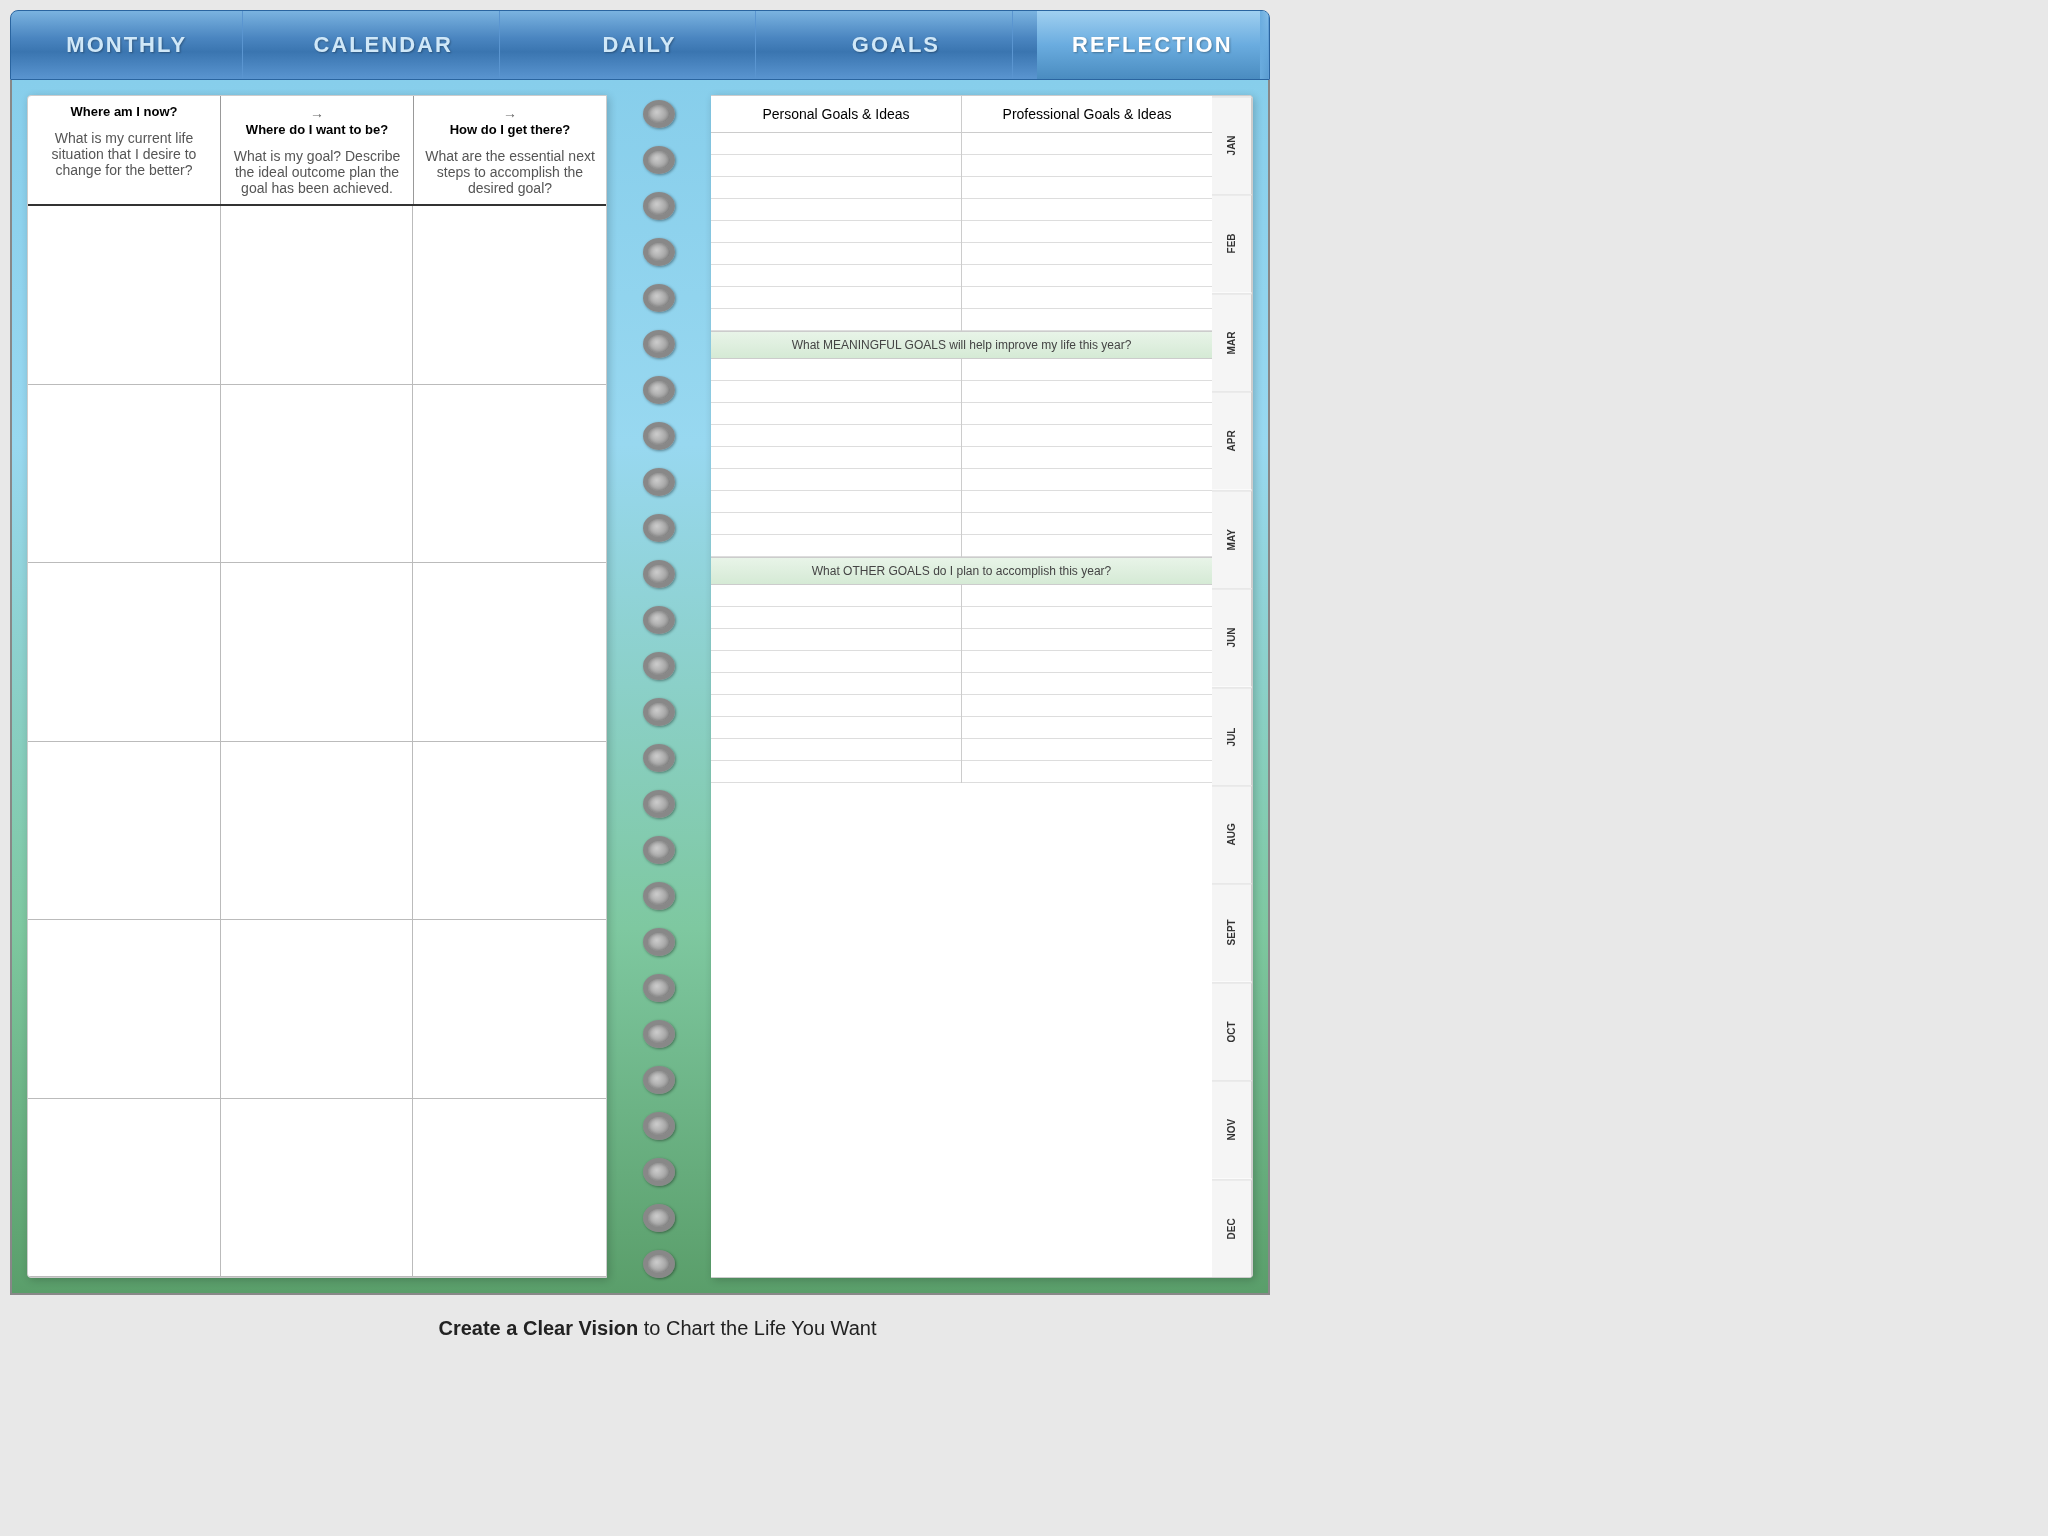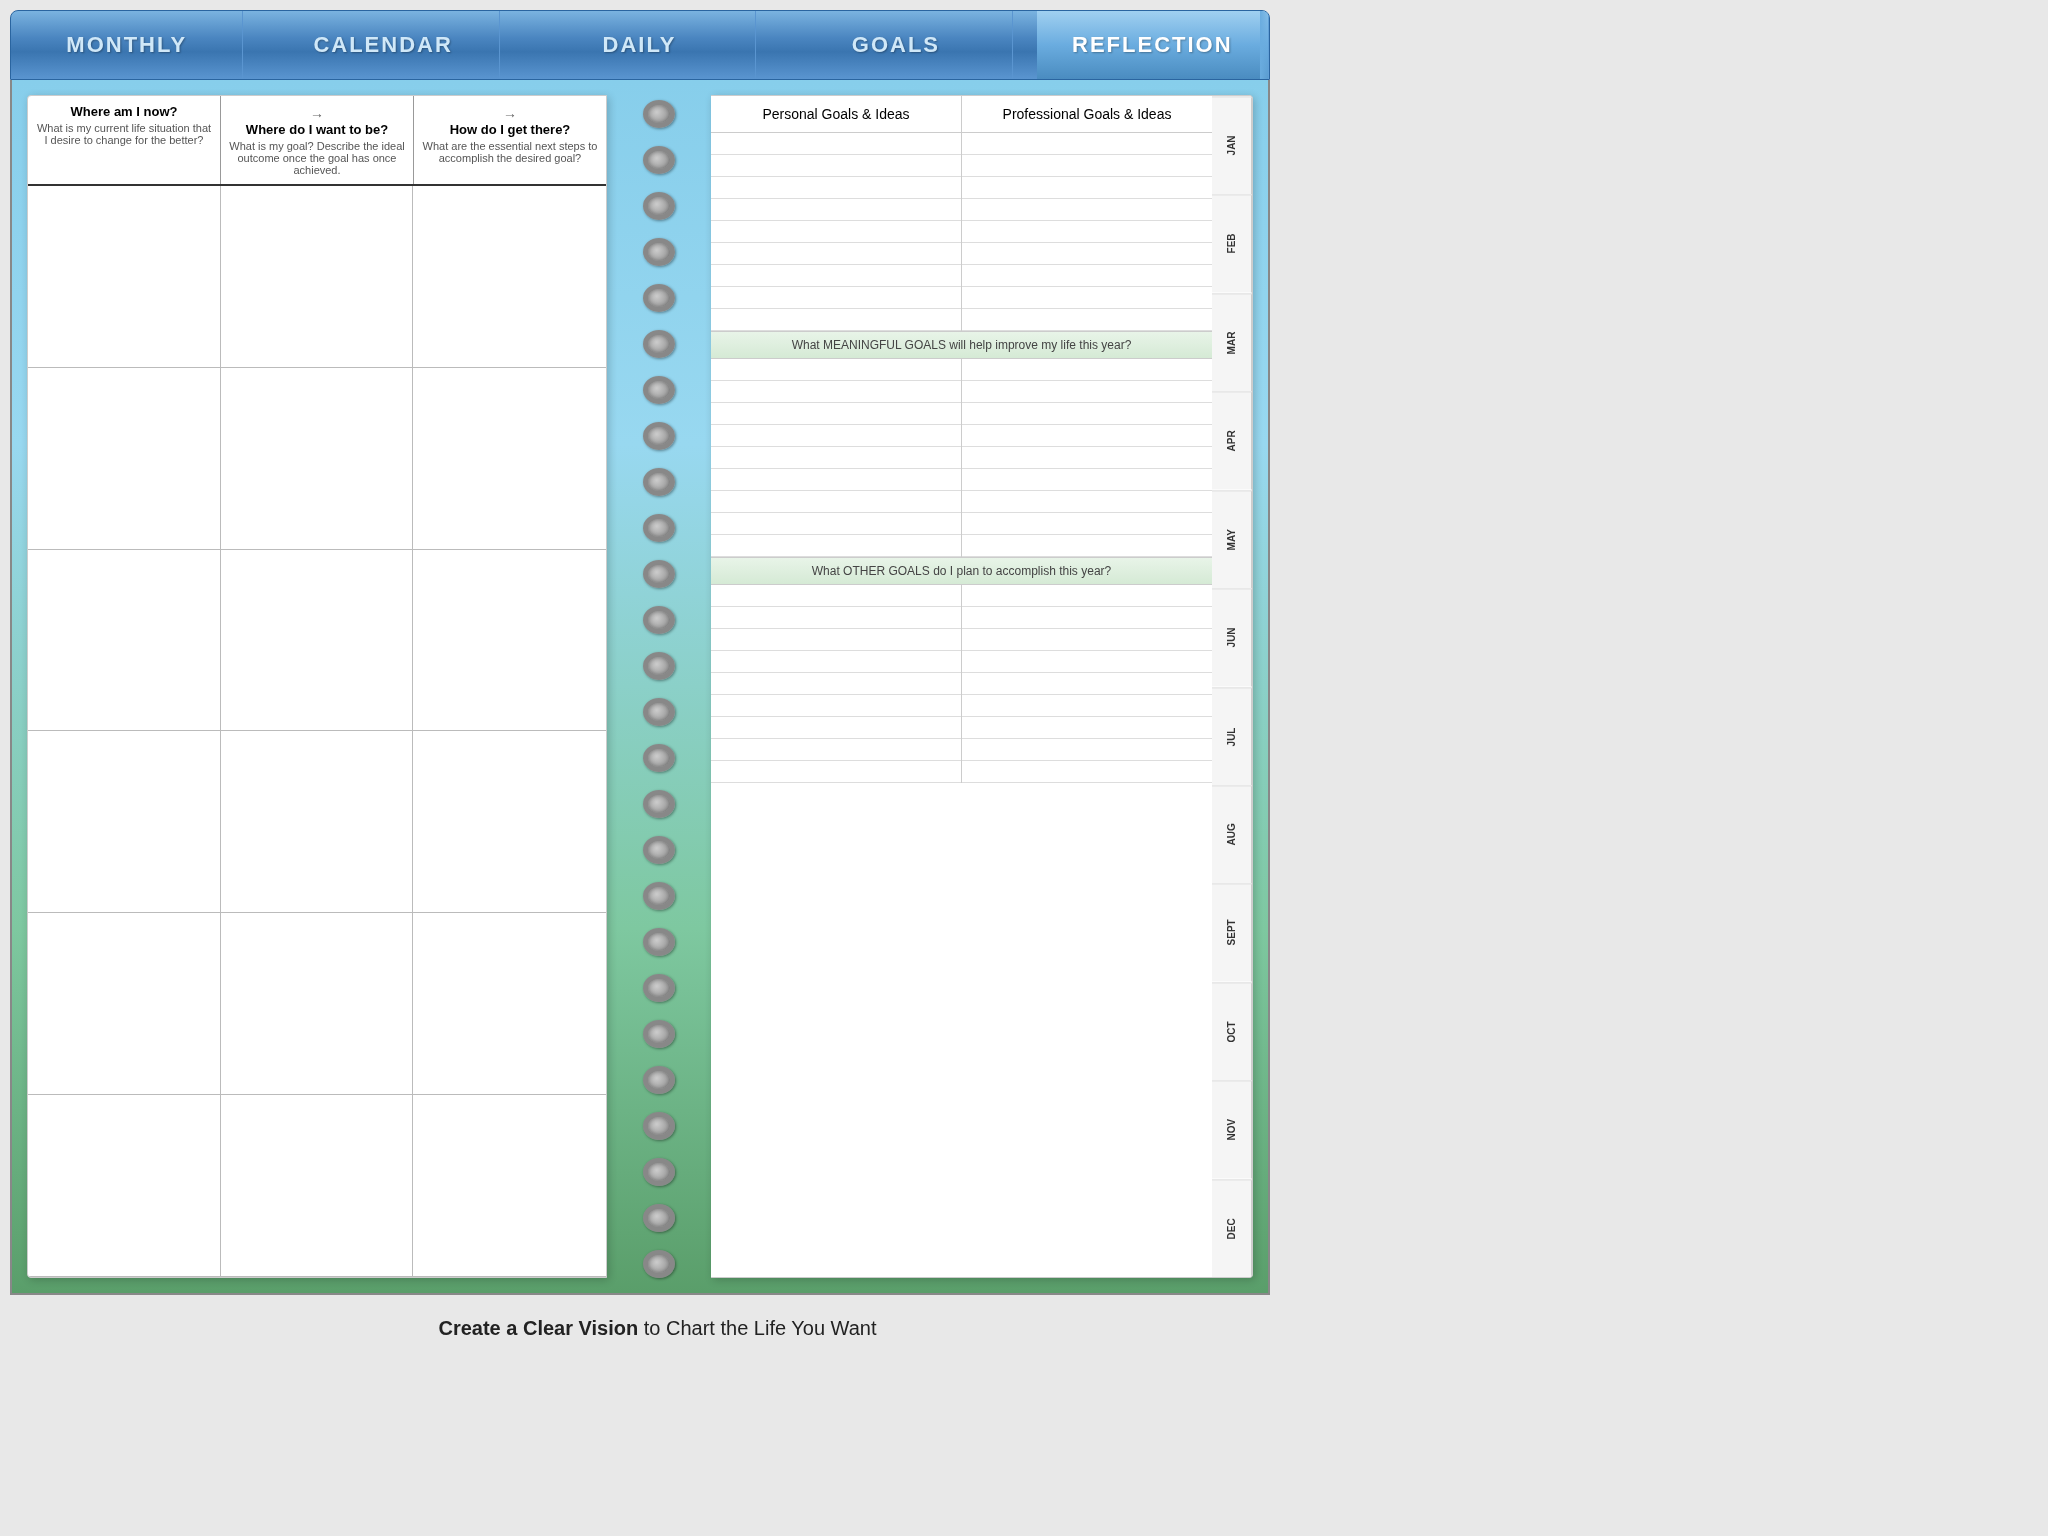--- a/index.html
+++ b/index.html
@@ -88,24 +88,24 @@
       border-right: 1px solid #999;
       text-align: center;
     }
     .left-header-cell:last-child { border-right: none; }
     .left-header-cell .title {
       font-weight: bold;
       font-size: 13px;
       display: block;
     }
     .left-header-cell .subtitle {
-      font-size: 11px;
+      font-size: 14px;
       color: #555;
       display: block;
-      margin-top: 3px;
+      margin-top: 11px;
     }
     .arrow {
       display: inline-block;
       color: #666;
       font-size: 14px;
       margin: 0 2px;
     }
 
     .left-grid {
       flex: 1;
@@ -255,21 +255,21 @@
 
 <div class="notebook-container">
 
   <div class="left-page">
     <div class="left-header">
 
     <div class="left-header-cell">
           <span class="title">Where am I now?</span>
           <span class="subtitle">What is my current life situation that I desire to change for the better?</span>
         </div>
-        <div class="left-header-cell"><span class="arrow">→</span><span class="title">Where do I want to be?</span><span class="subtitle">What is my goal? Describe the ideal outcome once the goal has once achieved.</span></div>
+        <div class="left-header-cell"><span class="arrow">→</span><span class="title">Where do I want to be?</span><span class="subtitle">What is my goal? Describe the ideal outcome plan the goal has been achieved.</span></div>
         <div class="left-header-cell"><span class="arrow">→</span><span class="title">How do I get there?</span><span class="subtitle">What are the essential next steps to accomplish the desired goal?</span></div>
       </div>
     <div class="left-grid">
 
     <div class="grid-cell"></div>
         <div class="grid-cell"></div>
         <div class="grid-cell"></div>
         <div class="grid-cell"></div>
         <div class="grid-cell"></div>
         <div class="grid-cell"></div>

